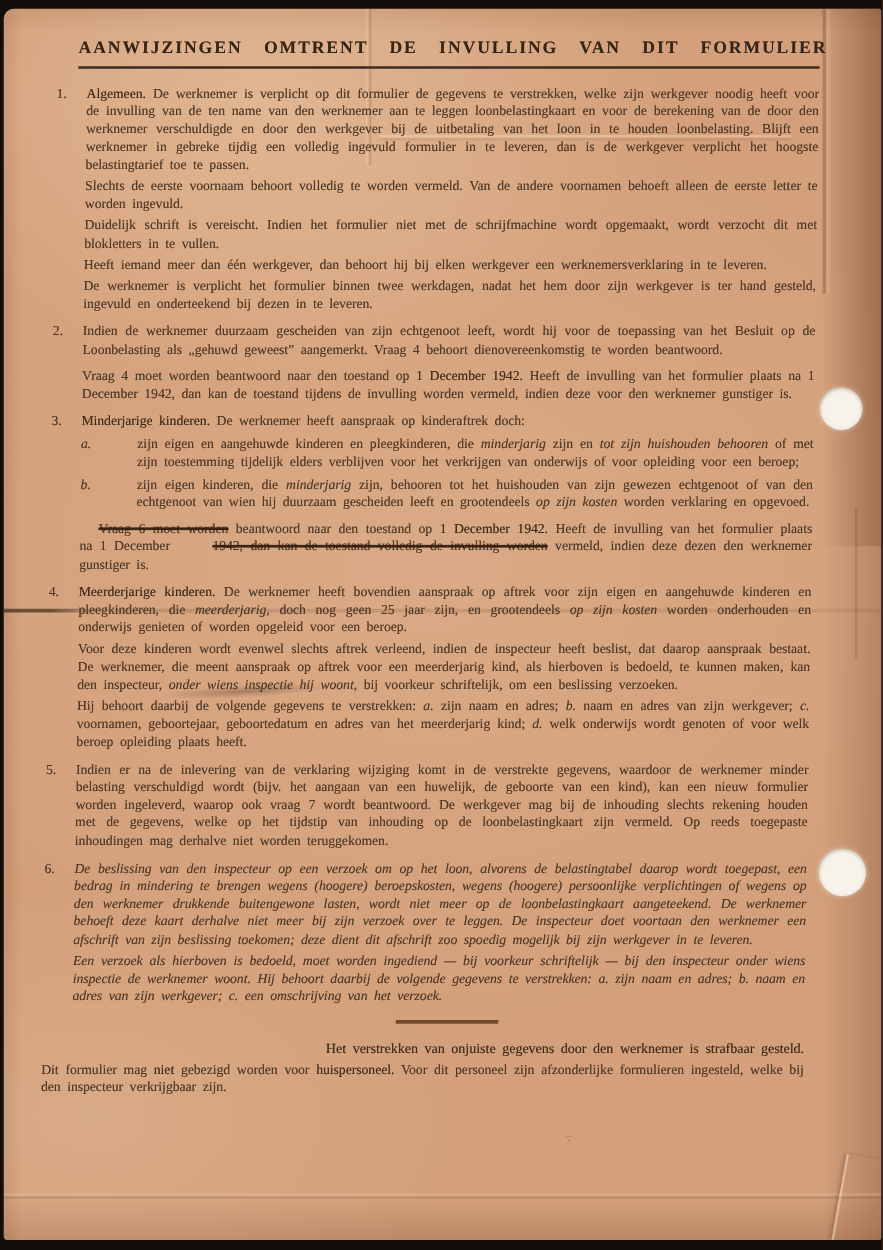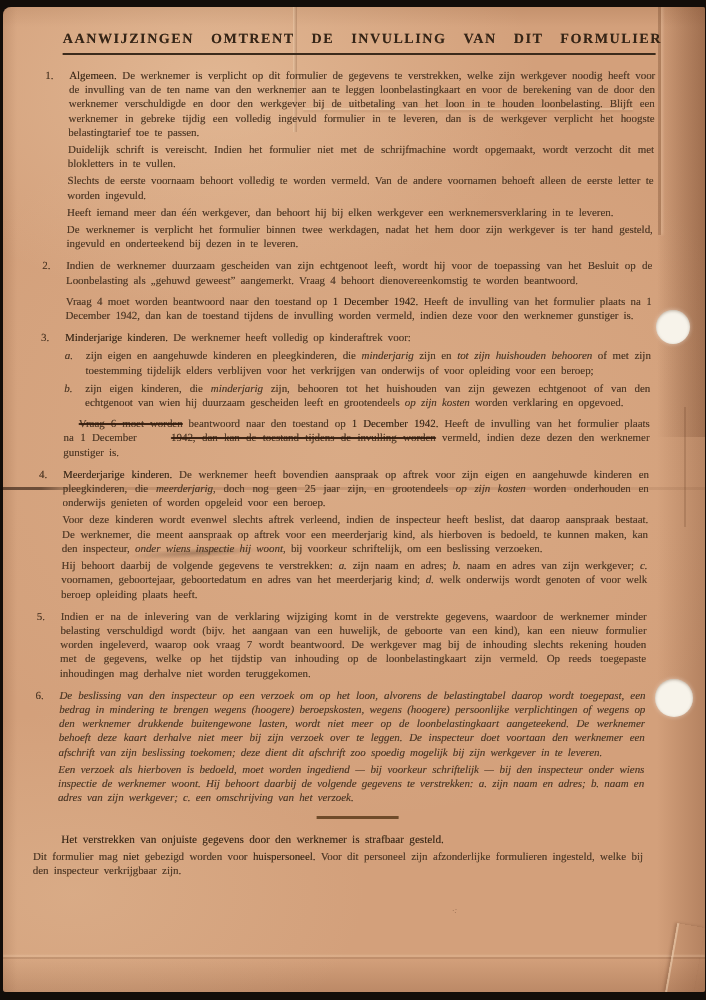--- a/index.html
+++ b/index.html
@@ -64,27 +64,27 @@
   }
   .item { display:flex; margin-top:8px; }
   .num { flex:none; width:24px; }
   .ibody { flex:1; min-width:0; }
   .para { margin:0; text-align:justify; }
   .para + .para { margin-top:3px; }
   .para.gap { margin-top:7px; }
   .para.outdent { text-indent:-13px; }
   .para.sub { display:flex; text-indent:0; margin-top:4px; }
   .sublabel { flex:none; width:21px; font-style:italic; }
-  .subtext { flex:1; text-align:justify; }
+  .subtext { flex:1; text-align:justify;margin-left:24px; }
   .b { font-weight:normal; color:#3a2919; }
   .i, .all-i { font-style:italic; }
   .strike { text-decoration:line-through; text-decoration-thickness:1.8px;
     text-decoration-color:rgba(48,26,12,.85);margin-left:28px; }
   .divider { width:82px; height:2.5px; background:#6f4b2a; margin:12px 0 0 283px; }
-  .warning { font-weight:bold; color:#3a2919; margin:13px 0 0 28px; font-size:11.2px; text-align:left; }
+  .warning { font-weight:bold; color:#3a2919; margin:13px 0 0 28px; font-size:11.2px; text-align:right; }
   .note { margin:4px 0 0 0; text-align:justify; }
 </style>
 </head>
 <body>
 
 <div class="photo">
   <div class="paper">
     <div class="shading"></div>
     <div class="shade-right crease"></div>
     <div class="crease crease-v1"></div>
@@ -99,46 +99,46 @@
     <div class="hole hole2"></div>
     <div class="pencil-mark">·:</div>
 
     <div class="content">
       <span class="title">AANWIJZINGEN OMTRENT DE INVULLING VAN DIT FORMULIER</span>
       <div id="sections">
           <div class="item">
             <span class="num">1.</span>
             <div class="ibody">
               <p class="para"><span class="b">Algemeen.</span><span>  De werknemer is verplicht op dit formulier de gegevens te verstrekken, welke zijn werkgever noodig heeft voor de invulling van de ten name van den werknemer aan te leggen loonbelastingkaart en voor de berekening van de door den werknemer verschuldigde en door den werkgever bij de uitbetaling van het loon in te houden loonbelasting. Blijft een werknemer in gebreke tijdig een volledig ingevuld formulier in te leveren, dan is de werkgever verplicht het hoogste belastingtarief toe te passen.</span></p>
+              <p class="para"><span>Slechts de eerste voornaam behoort volledig te worden vermeld. Van de andere voornamen behoeft alleen de eerste letter te worden ingevuld.</span></p>
               <p class="para"><span>Duidelijk schrift is vereischt. Indien het formulier niet met de schrijfmachine wordt opgemaakt, wordt verzocht dit met blokletters in te vullen.</span></p>
-              <p class="para"><span>Slechts de eerste voornaam behoort volledig te worden vermeld. Van de andere voornamen behoeft alleen de eerste letter te worden ingevuld.</span></p>
               <p class="para"><span>Heeft iemand meer dan één werkgever, dan behoort hij bij elken werkgever een werknemersverklaring in te leveren.</span></p>
               <p class="para"><span>De werknemer is verplicht het formulier binnen twee werkdagen, nadat het hem door zijn werkgever is ter hand gesteld, ingevuld en onderteekend bij dezen in te leveren.</span></p>
             </div>
           </div>
           <div class="item">
             <span class="num">2.</span>
             <div class="ibody">
               <p class="para"><span>Indien de werknemer duurzaam gescheiden van zijn echtgenoot leeft, wordt hij voor de toepassing van het Besluit op de Loonbelasting als „gehuwd geweest” aangemerkt. Vraag 4 behoort dienovereenkomstig te worden beantwoord.</span></p>
               <p class="para gap"><span>Vraag 4 moet worden beantwoord naar den toestand op </span><span class="b">1 December 1942.</span><span> Heeft de invulling van het formulier plaats na 1 December 1942, dan kan de toestand tijdens de invulling worden vermeld, indien deze voor den werknemer gunstiger is.</span></p>
             </div>
           </div>
           <div class="item">
             <span class="num">3.</span>
             <div class="ibody">
-              <p class="para"><span class="b">Minderjarige kinderen.</span><span>  De werknemer heeft volledig op kinderaftrek voor:</span></p>
+              <p class="para"><span class="b">Minderjarige kinderen.</span><span>  De werknemer heeft aanspraak op kinderaftrek doch:</span></p>
               <p class="para sub">
                 <span class="sublabel">a.</span>
                 <span class="subtext"><span>zijn eigen en aangehuwde kinderen en pleegkinderen, die </span><span class="i">minderjarig</span><span> zijn en </span><span class="i">tot zijn huishouden behooren</span><span> of met zijn toestemming tijdelijk elders verblijven voor het verkrijgen van onderwijs of voor opleiding voor een beroep;</span></span>
               </p>
               <p class="para sub">
                 <span class="sublabel">b.</span>
                 <span class="subtext"><span>zijn eigen kinderen, die </span><span class="i">minderjarig</span><span> zijn, behooren tot het huishouden van zijn gewezen echtgenoot of van den echtgenoot van wien hij duurzaam gescheiden leeft en grootendeels </span><span class="i">op zijn kosten</span><span> worden verklaring en opgevoed.</span></span>
               </p>
-              <p class="para gap outdent"><span class="strike">Vraag 6 moet worden</span><span> beantwoord naar den toestand op </span><span class="b">1 December 1942.</span><span> Heeft de invulling van het formulier plaats na 1 December </span><span class="strike">1942, dan kan de toestand tijdens de invulling worden</span><span> vermeld, indien deze dezen den werknemer gunstiger is.</span></p>
+              <p class="para gap outdent"><span class="strike">Vraag 6 moet worden</span><span> beantwoord naar den toestand op </span><span class="b">1 December 1942.</span><span> Heeft de invulling van het formulier plaats na 1 December </span><span class="strike">1942, dan kan de toestand volledig de invulling worden</span><span> vermeld, indien deze dezen den werknemer gunstiger is.</span></p>
             </div>
           </div>
           <div class="item">
             <span class="num">4.</span>
             <div class="ibody">
               <p class="para"><span class="b">Meerderjarige kinderen.</span><span>  De werknemer heeft bovendien aanspraak op aftrek voor zijn eigen en aangehuwde kinderen en pleegkinderen, die </span><span class="i">meerderjarig</span><span>, doch nog geen 25 jaar zijn, en grootendeels </span><span class="i">op zijn kosten</span><span> worden onderhouden en onderwijs genieten of worden opgeleid voor een beroep.</span></p>
               <p class="para"><span>Voor deze kinderen wordt evenwel slechts aftrek verleend, indien de inspecteur heeft beslist, dat daarop aanspraak bestaat. De werknemer, die meent aanspraak op aftrek voor een meerderjarig kind, als hierboven is bedoeld, te kunnen maken, kan den inspecteur, </span><span class="i">onder wiens inspectie hij woont</span><span>, bij voorkeur schriftelijk, om een beslissing verzoeken.</span></p>
               <p class="para"><span>Hij behoort daarbij de volgende gegevens te verstrekken: </span><span class="i">a.</span><span> zijn naam en adres; </span><span class="i">b.</span><span> naam en adres van zijn werkgever; </span><span class="i">c.</span><span> voornamen, geboortejaar, geboortedatum en adres van het meerderjarig kind; </span><span class="i">d.</span><span> welk onderwijs wordt genoten of voor welk beroep opleiding plaats heeft.</span></p>
             </div>
           </div>

